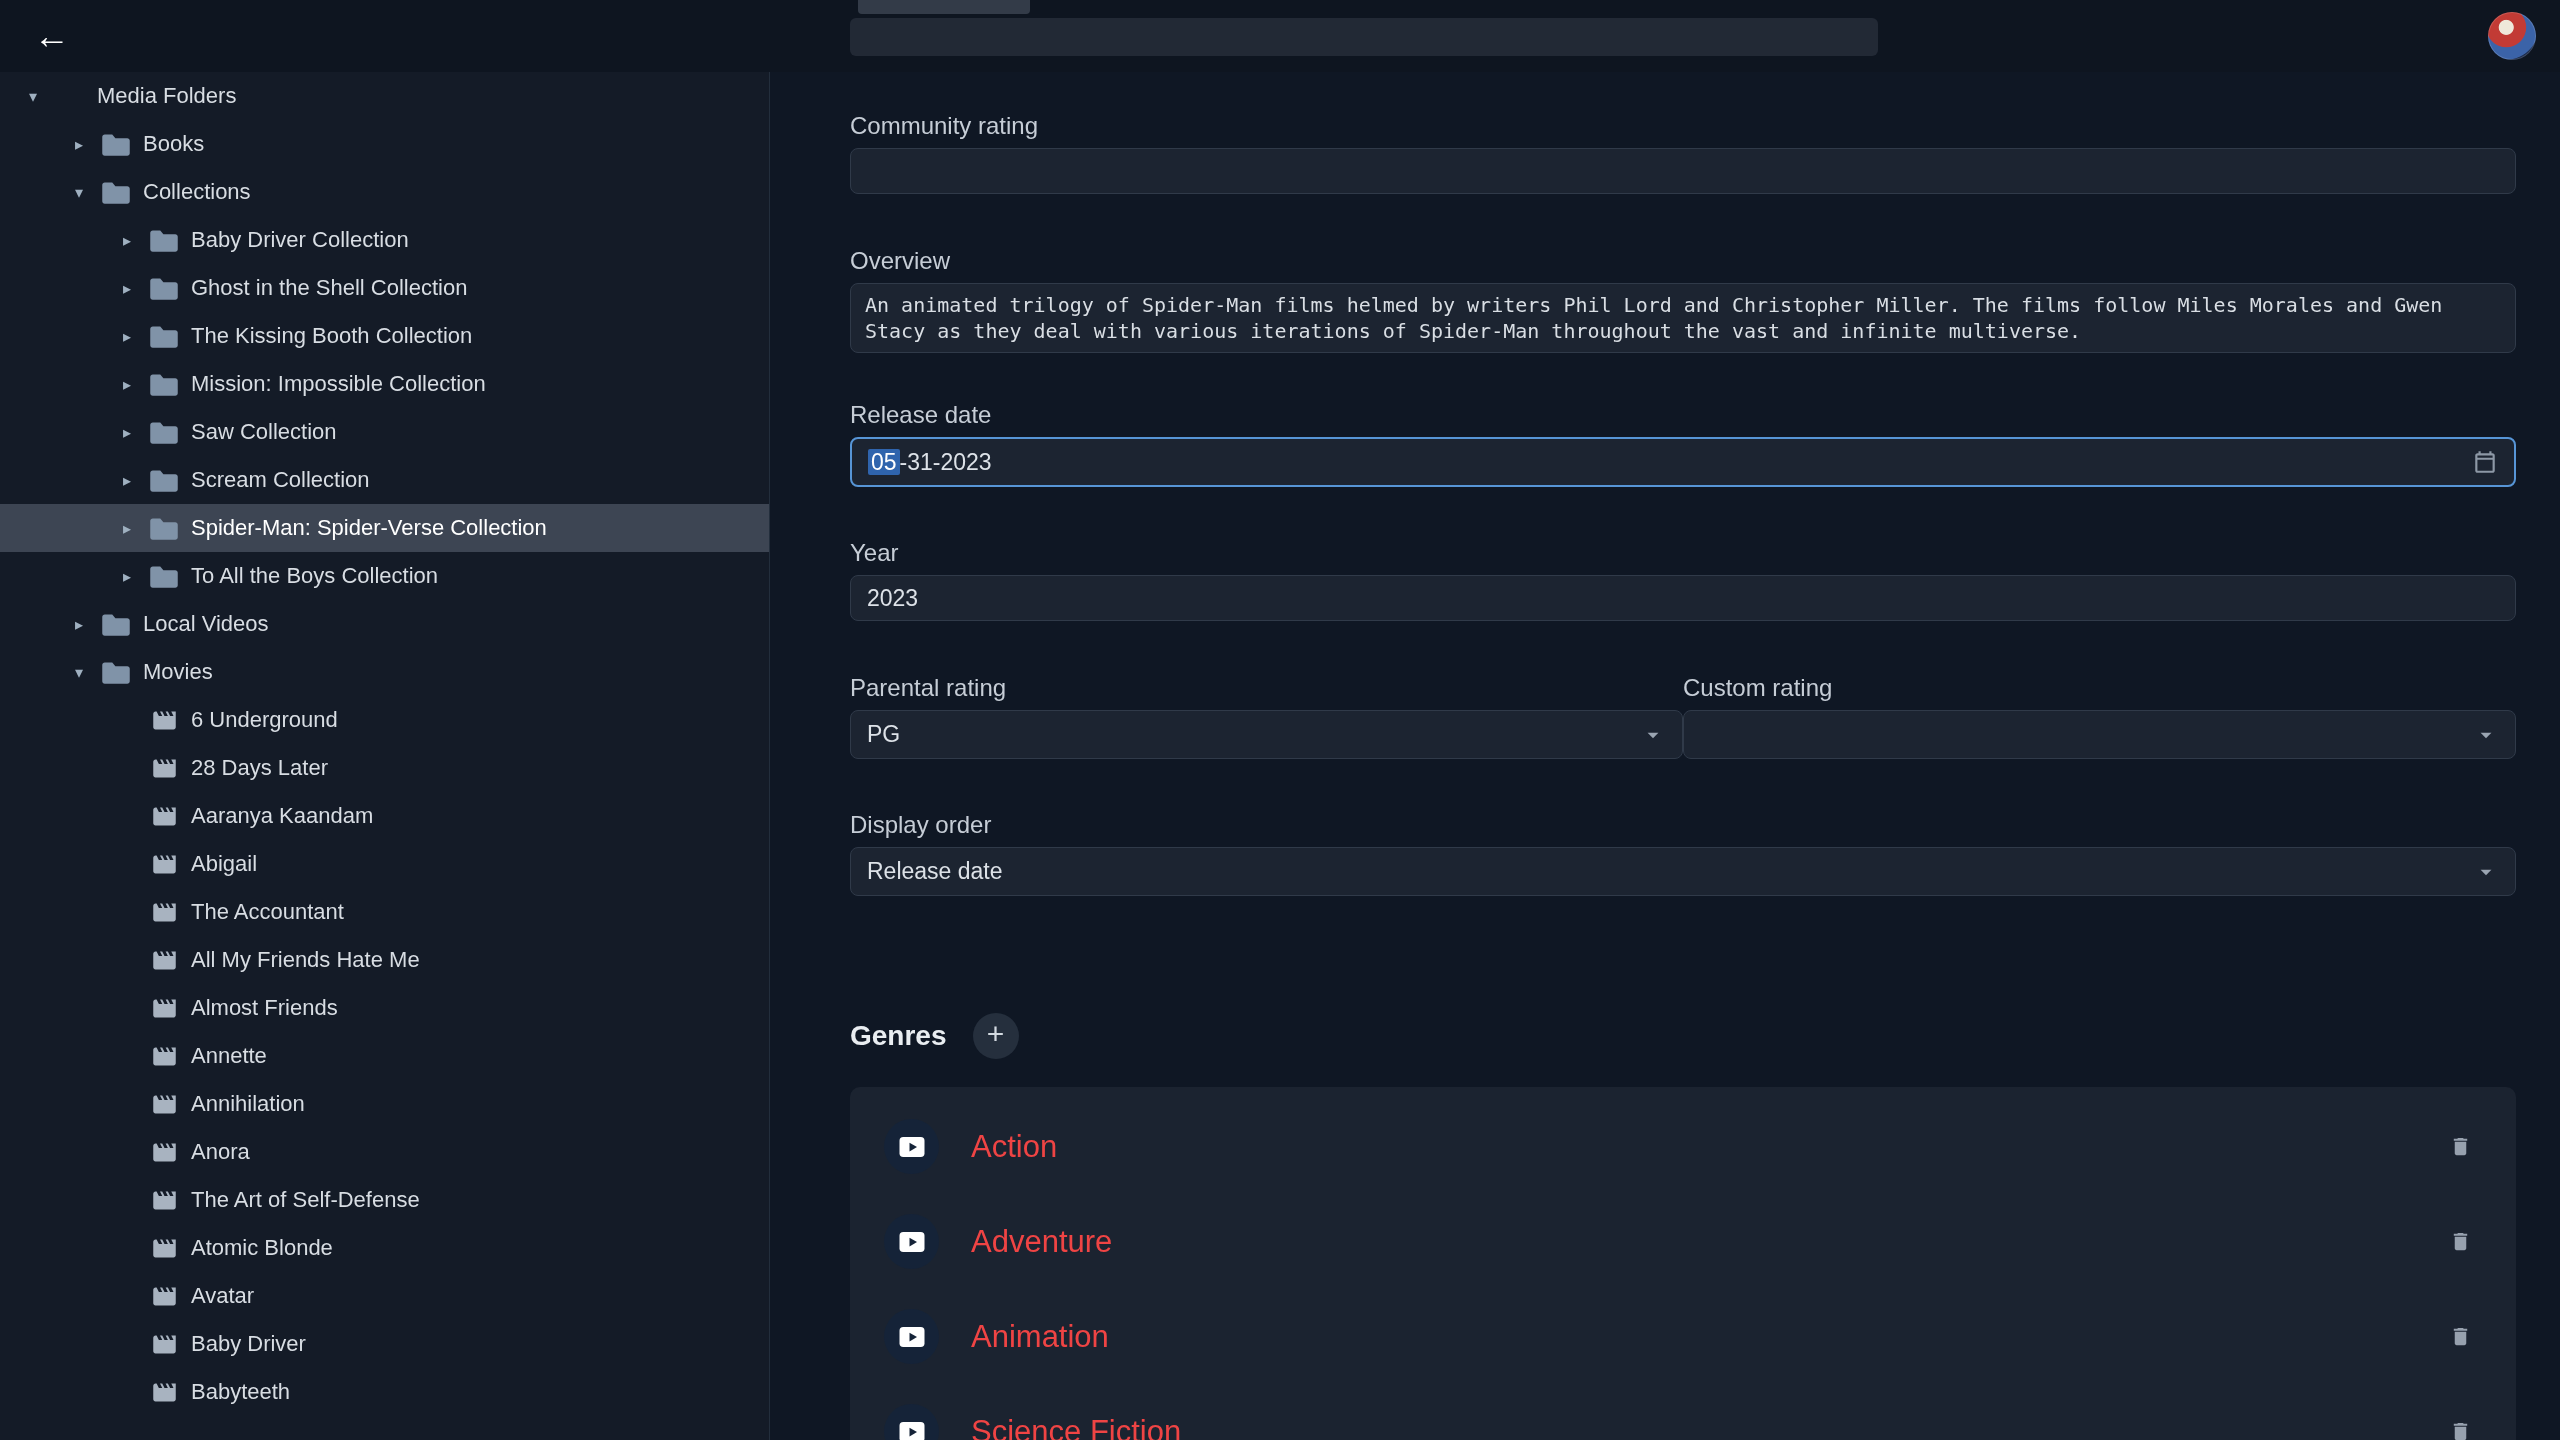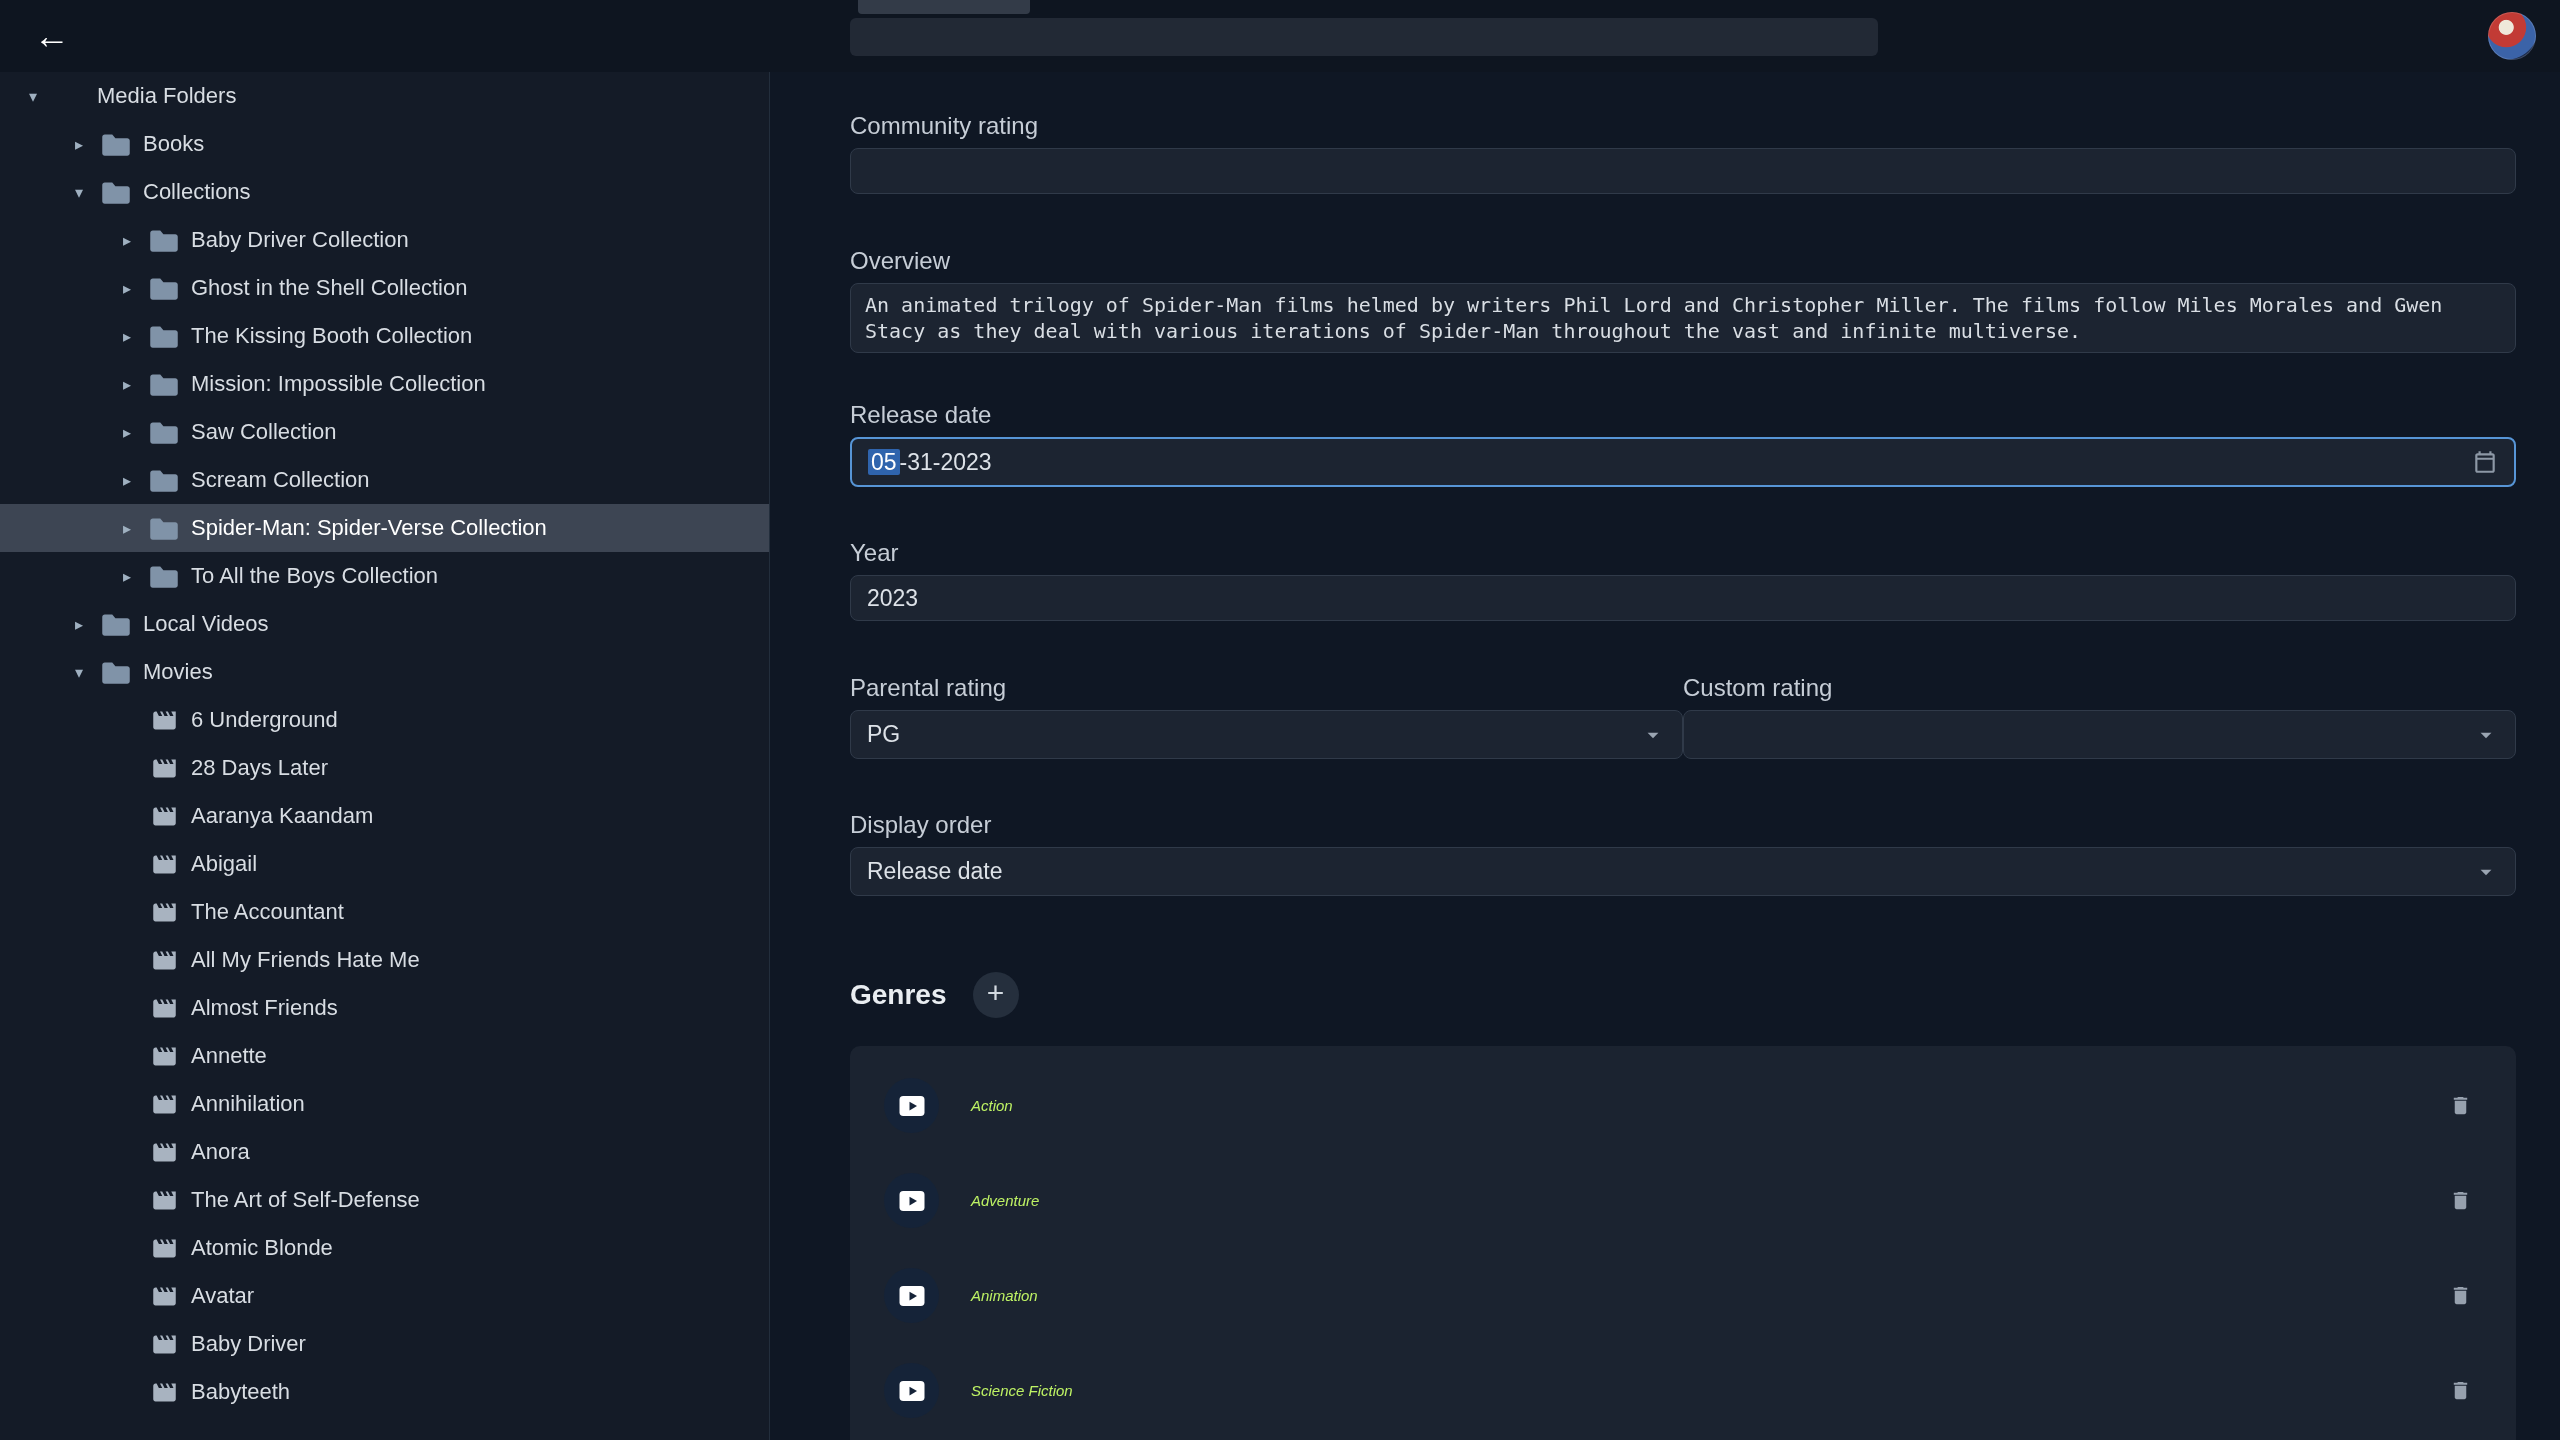--- a/index.html
+++ b/index.html
@@ -26,29 +26,29 @@
   .f-label{display:block;font-size:24px;color:#c6cdd6;margin-bottom:8px;}
   .input,.select{box-sizing:border-box;width:100%;height:46px;background:#1c2431;border:1px solid #303a49;
     border-radius:8px;display:flex;align-items:center;padding:0 16px;font-size:23px;color:#dde2e8;}
   .select{height:49px;cursor:pointer;justify-content:space-between;}
   .textarea{box-sizing:border-box;width:100%;background:#1c2431;border:1px solid #303a49;border-radius:8px;
     padding:8px 14px;font-family:"DejaVu Sans Mono",monospace;font-size:20px;line-height:26px;color:#d9dee4;}
   .date-input{height:50px;border:2px solid #5795d6;justify-content:space-between;cursor:text;}
   .sel-seg{background:#2f64ad;color:#ffffff;padding:0 3px;border-radius:2px;}
   .two-col{display:flex;}
   .two-col>.col{flex:1;}
-  .genres-head{display:flex;align-items:center;gap:26px;margin-top:76px;}
+  .genres-head{display:flex;align-items:center;gap:26px;margin-top:117px;}
   .genres-title{font-size:28px;font-weight:600;color:#e9edf1;}
   .add-btn{width:46px;height:46px;border-radius:50%;border:none;background:#252f3d;color:#d3dae1;
     font-size:30px;display:flex;align-items:center;justify-content:center;cursor:pointer;padding:0 0 4px 0;}
   .genres-panel{margin-top:28px;background:#1b2330;border-radius:10px;padding:12px 0;}
   .genre-row{display:flex;align-items:center;height:95px;padding:0 40px 0 34px;}
   .genre-icon{width:55px;height:55px;border-radius:50%;background:#152338;flex:none;
     display:flex;align-items:center;justify-content:center;margin-right:32px;}
-  .genre-label{font-size:15px;color:#bef264;font-style:italic;}
+  .genre-label{font-size:31px;color:#ef4444;}
   .trash-btn{margin-left:auto;background:transparent;border:none;cursor:pointer;padding:4px;display:flex;}
   svg{display:block;}
 </style>
 </head>
 <body>
 
 <div class="header">
   <button class="back-btn">←</button>
   <div class="frag1"></div>
   <div class="frag2"></div>

